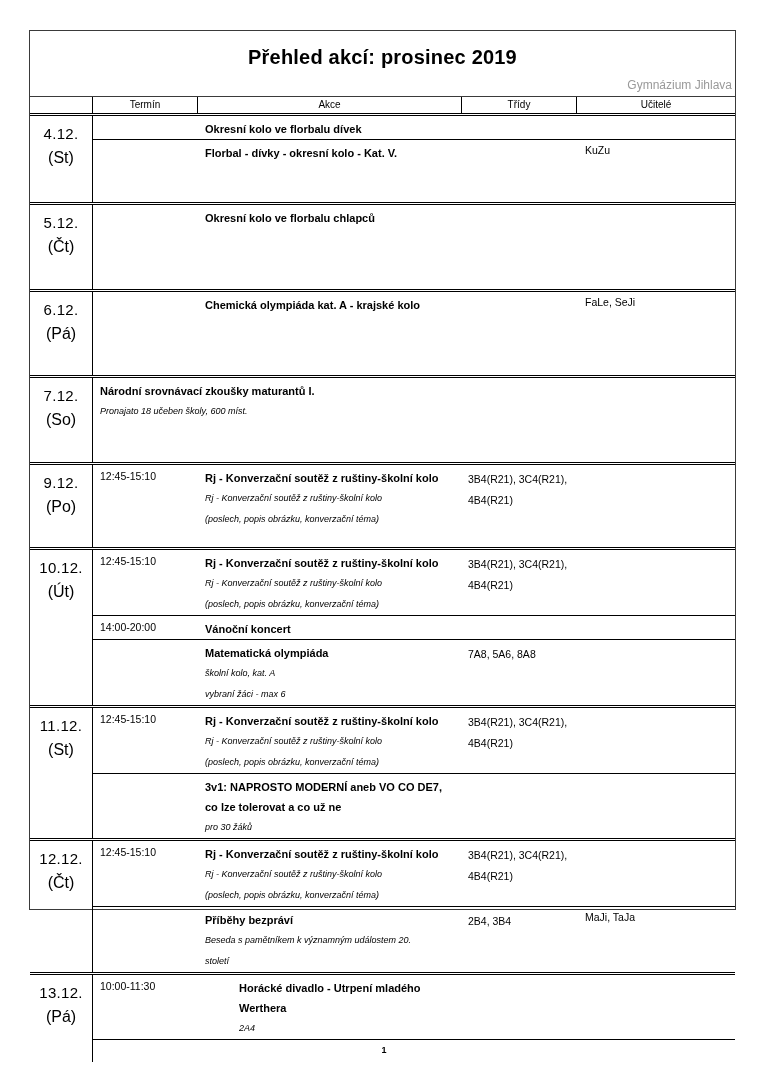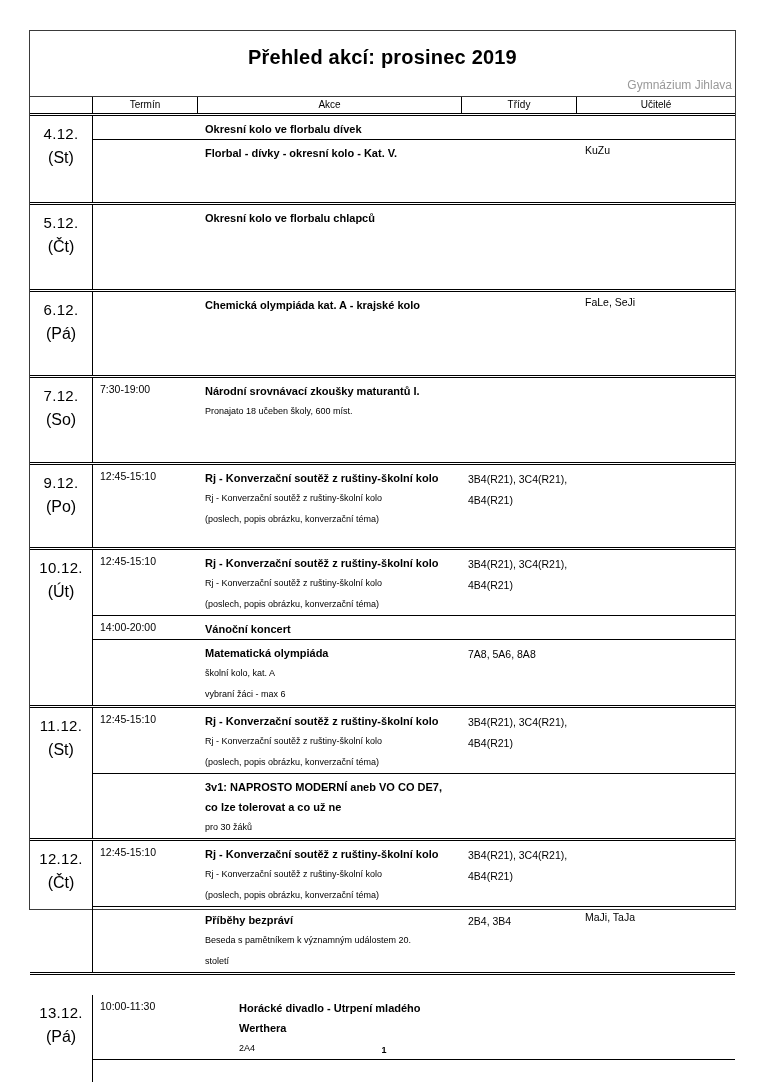--- a/index.html
+++ b/index.html
@@ -12,34 +12,34 @@
   .sched-table{position:absolute;top:65px;left:0;right:0;bottom:0;display:flex;flex-direction:column;
                border-top:1px solid #3a3a3a;}
   .header-row{display:flex;border-bottom:3px double #000;height:16px;flex:0 0 auto;}
   .hcell{box-sizing:border-box;font-size:10px;text-align:center;line-height:15px;}
   .hc-date{width:63px;border-right:1px solid #000;}
   .hc-termin{width:105px;border-right:1px solid #000;}
   .hc-akce{width:264px;border-right:1px solid #000;}
   .hc-tridy{width:115px;border-right:1px solid #000;}
   .hc-ucitele{flex:1;}
   .group{display:flex;border-bottom:3px double #000;flex:0 0 auto;}
-  .group:last-child{border-bottom:none;flex:1 1 auto;margin-top:20px;}
+  .group:last-child{border-bottom:none;flex:1 1 auto;}
   .date-cell{width:63px;flex:0 0 63px;border-right:1px solid #000;box-sizing:border-box;
              text-align:center;padding-top:9px;}
   .date-num{font-size:15px;letter-spacing:.3px;}
   .date-day{font-size:16px;margin-top:7px;}
   .rows{flex:1;display:flex;flex-direction:column;min-width:0;}
   .row{display:flex;border-bottom:1px solid #000;box-sizing:border-box;}
   .row:last-child{border-bottom:none;flex:1 1 auto;}
   .c-time{width:105px;flex:0 0 105px;box-sizing:border-box;padding:5px 0 0 7px;font-size:10.5px;}
   .c-akce{width:264px;flex:0 0 264px;box-sizing:border-box;padding:3px 4px 0 7px;}
   .c-tridy{width:115px;flex:0 0 115px;box-sizing:border-box;padding:4px 0 0 6px;font-size:10.5px;}
   .c-ucitele{flex:1;box-sizing:border-box;padding:4px 0 0 8px;font-size:10.5px;}
   .t-line{font-size:11px;font-weight:700;line-height:20px;white-space:nowrap;}
-  .d-line{font-size:9px;line-height:21px;white-space:nowrap;}
+  .d-line{font-size:9px;line-height:21px;white-space:nowrap;font-style:italic;}
   .cls-line{line-height:21px;white-space:nowrap;}
   .pageno{position:absolute;left:0;right:0;top:1045px;text-align:center;font-size:9px;font-weight:700;}
 </style>
 </head>
 <body>
 
 <div class="page">
   <div class="frame">
     <div class="doc-title">Přehled akcí:  prosinec 2019</div>
     <div class="school">Gymnázium Jihlava</div>
@@ -112,23 +112,20 @@
             </div>
           </div>
         </div>
         <div class="group">
           <div class="date-cell">
             <div class="date-num">7.12.</div>
             <div class="date-day">(So)</div>
           </div>
           <div class="rows">
             <div class="row" style="min-height: 84px;">
-              <div class="c-time">
-                <div>7:30-19:00</div>
-              </div>
               <div class="c-akce">
                 <div class="t-line">Národní srovnávací zkoušky maturantů I.</div>
                 <div class="d-line">Pronajato 18 učeben školy, 600 míst.</div>
               </div>
               <div class="c-tridy"></div>
               <div class="c-ucitele"></div>
             </div>
           </div>
         </div>
         <div class="group">

